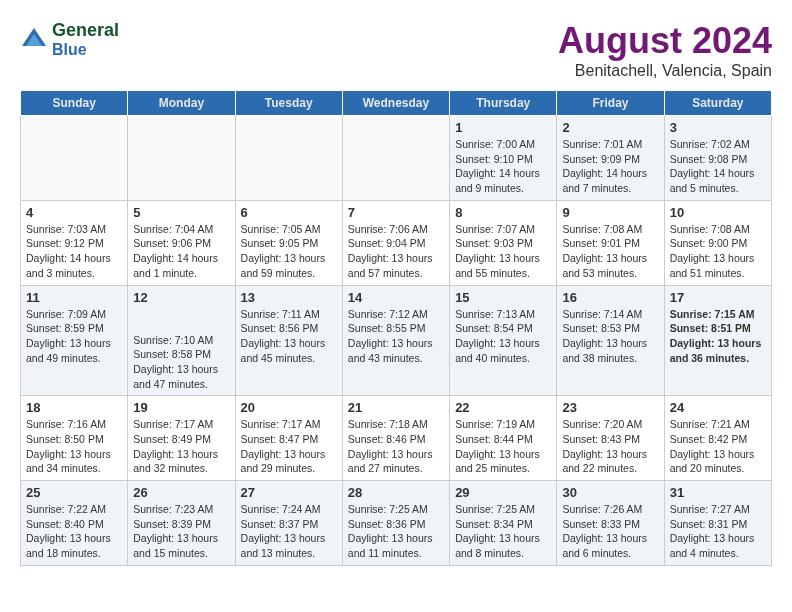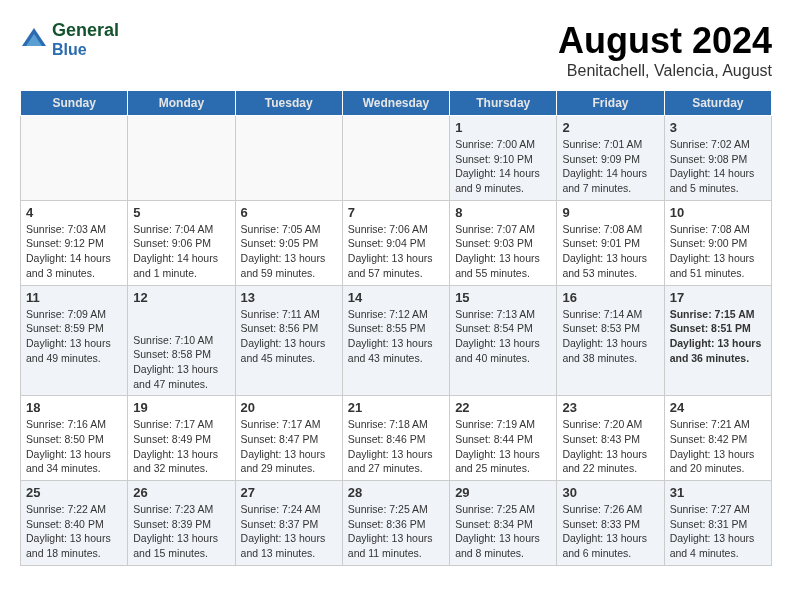--- a/index.html
+++ b/index.html
@@ -24,21 +24,21 @@
     .logo-icon {
       width: 28px;
       height: 28px;
     }
     .title-block {
       text-align: right;
     }
     .main-title {
       font-size: 36px;
       font-weight: bold;
-      color: #000000;
+      color: #701a75;
     }
     .subtitle {
       font-size: 16px;
       color: #333;
     }
     table {
       width: 100%;
       border-collapse: collapse;
       font-size: 11px;
     }
@@ -86,21 +86,21 @@
       <polygon points="14,2 26,20 2,20" fill="#2b6cb0"></polygon>
       <polygon points="14,8 22,20 6,20" fill="#5a9fd4"></polygon>
     </svg>
     <div>
       <span style="font-size:18px;font-weight:bold;color:#14532d;">General</span><br>
       <span style="font-size:16px;font-weight:bold;color:#2b6cb0;">Blue</span>
     </div>
   </div>
   <div class="title-block">
     <div class="main-title">August 2024</div>
-    <div class="subtitle">Benitachell, Valencia, August</div>
+    <div class="subtitle">Benitachell, Valencia, Spain</div>
   </div>
 </div>
 
 <table>
   <thead>
     <tr>
     <th>Sunday</th>
         <th>Monday</th>
         <th>Tuesday</th>
         <th>Wednesday</th>

